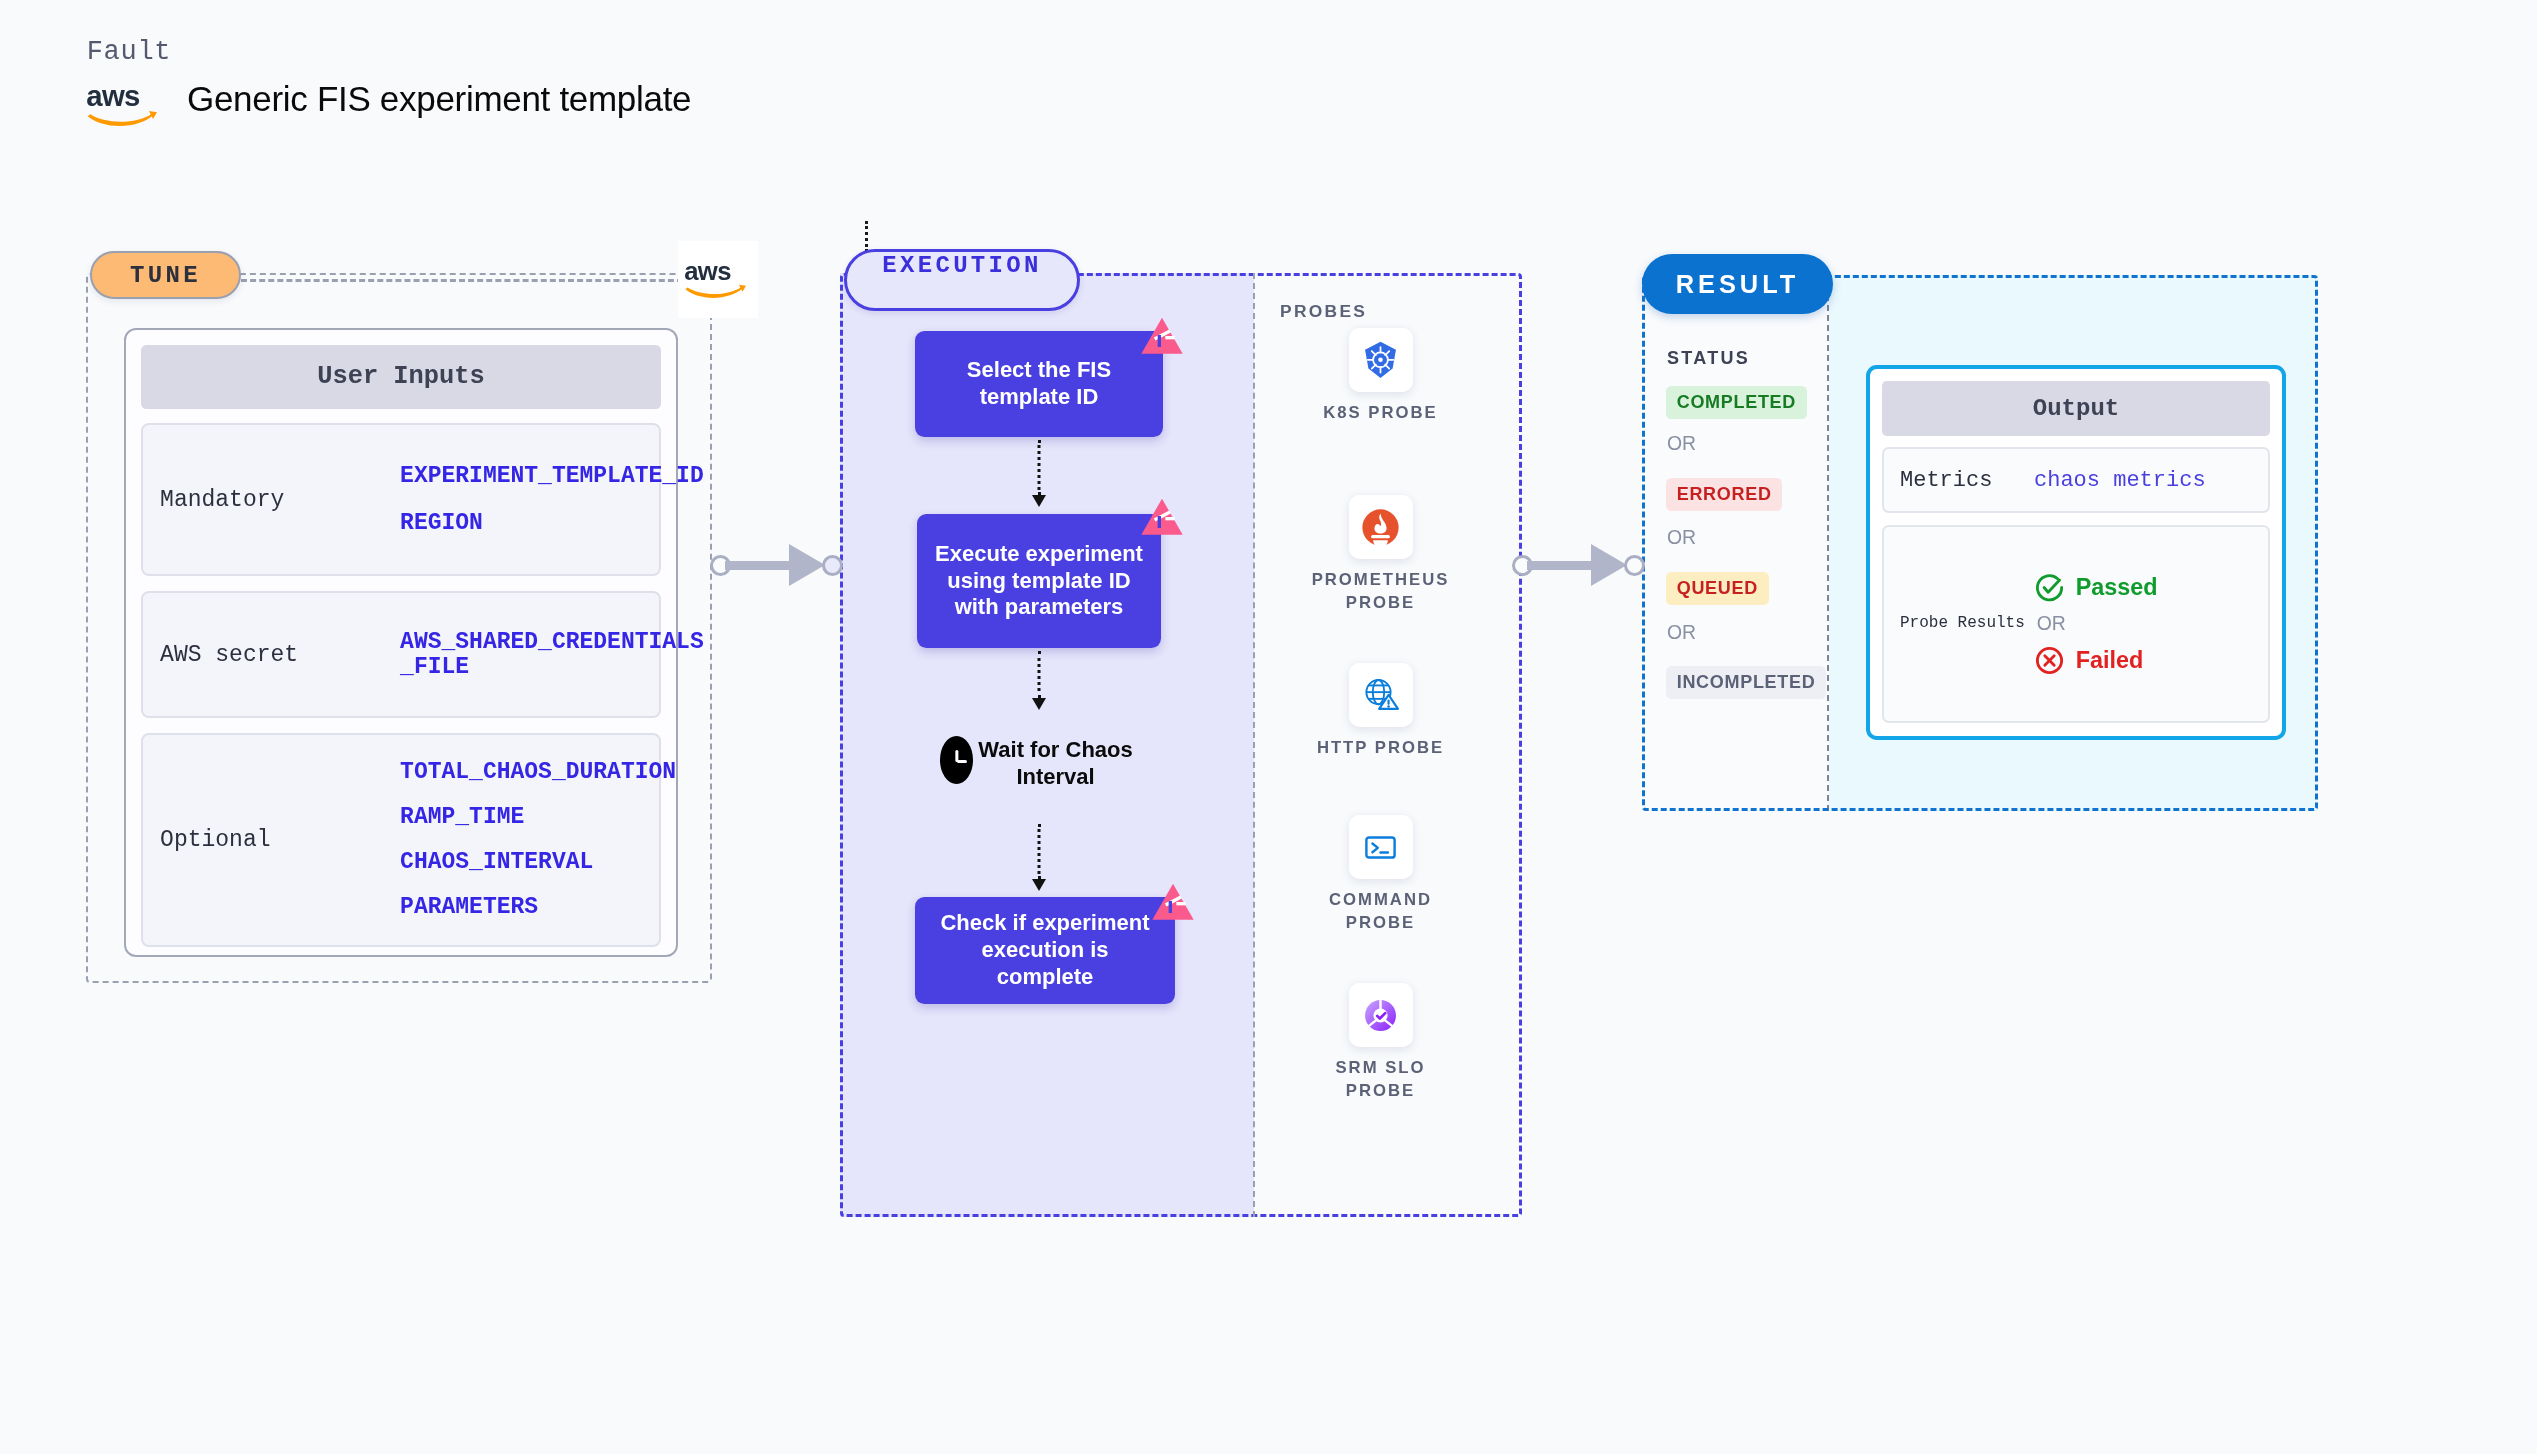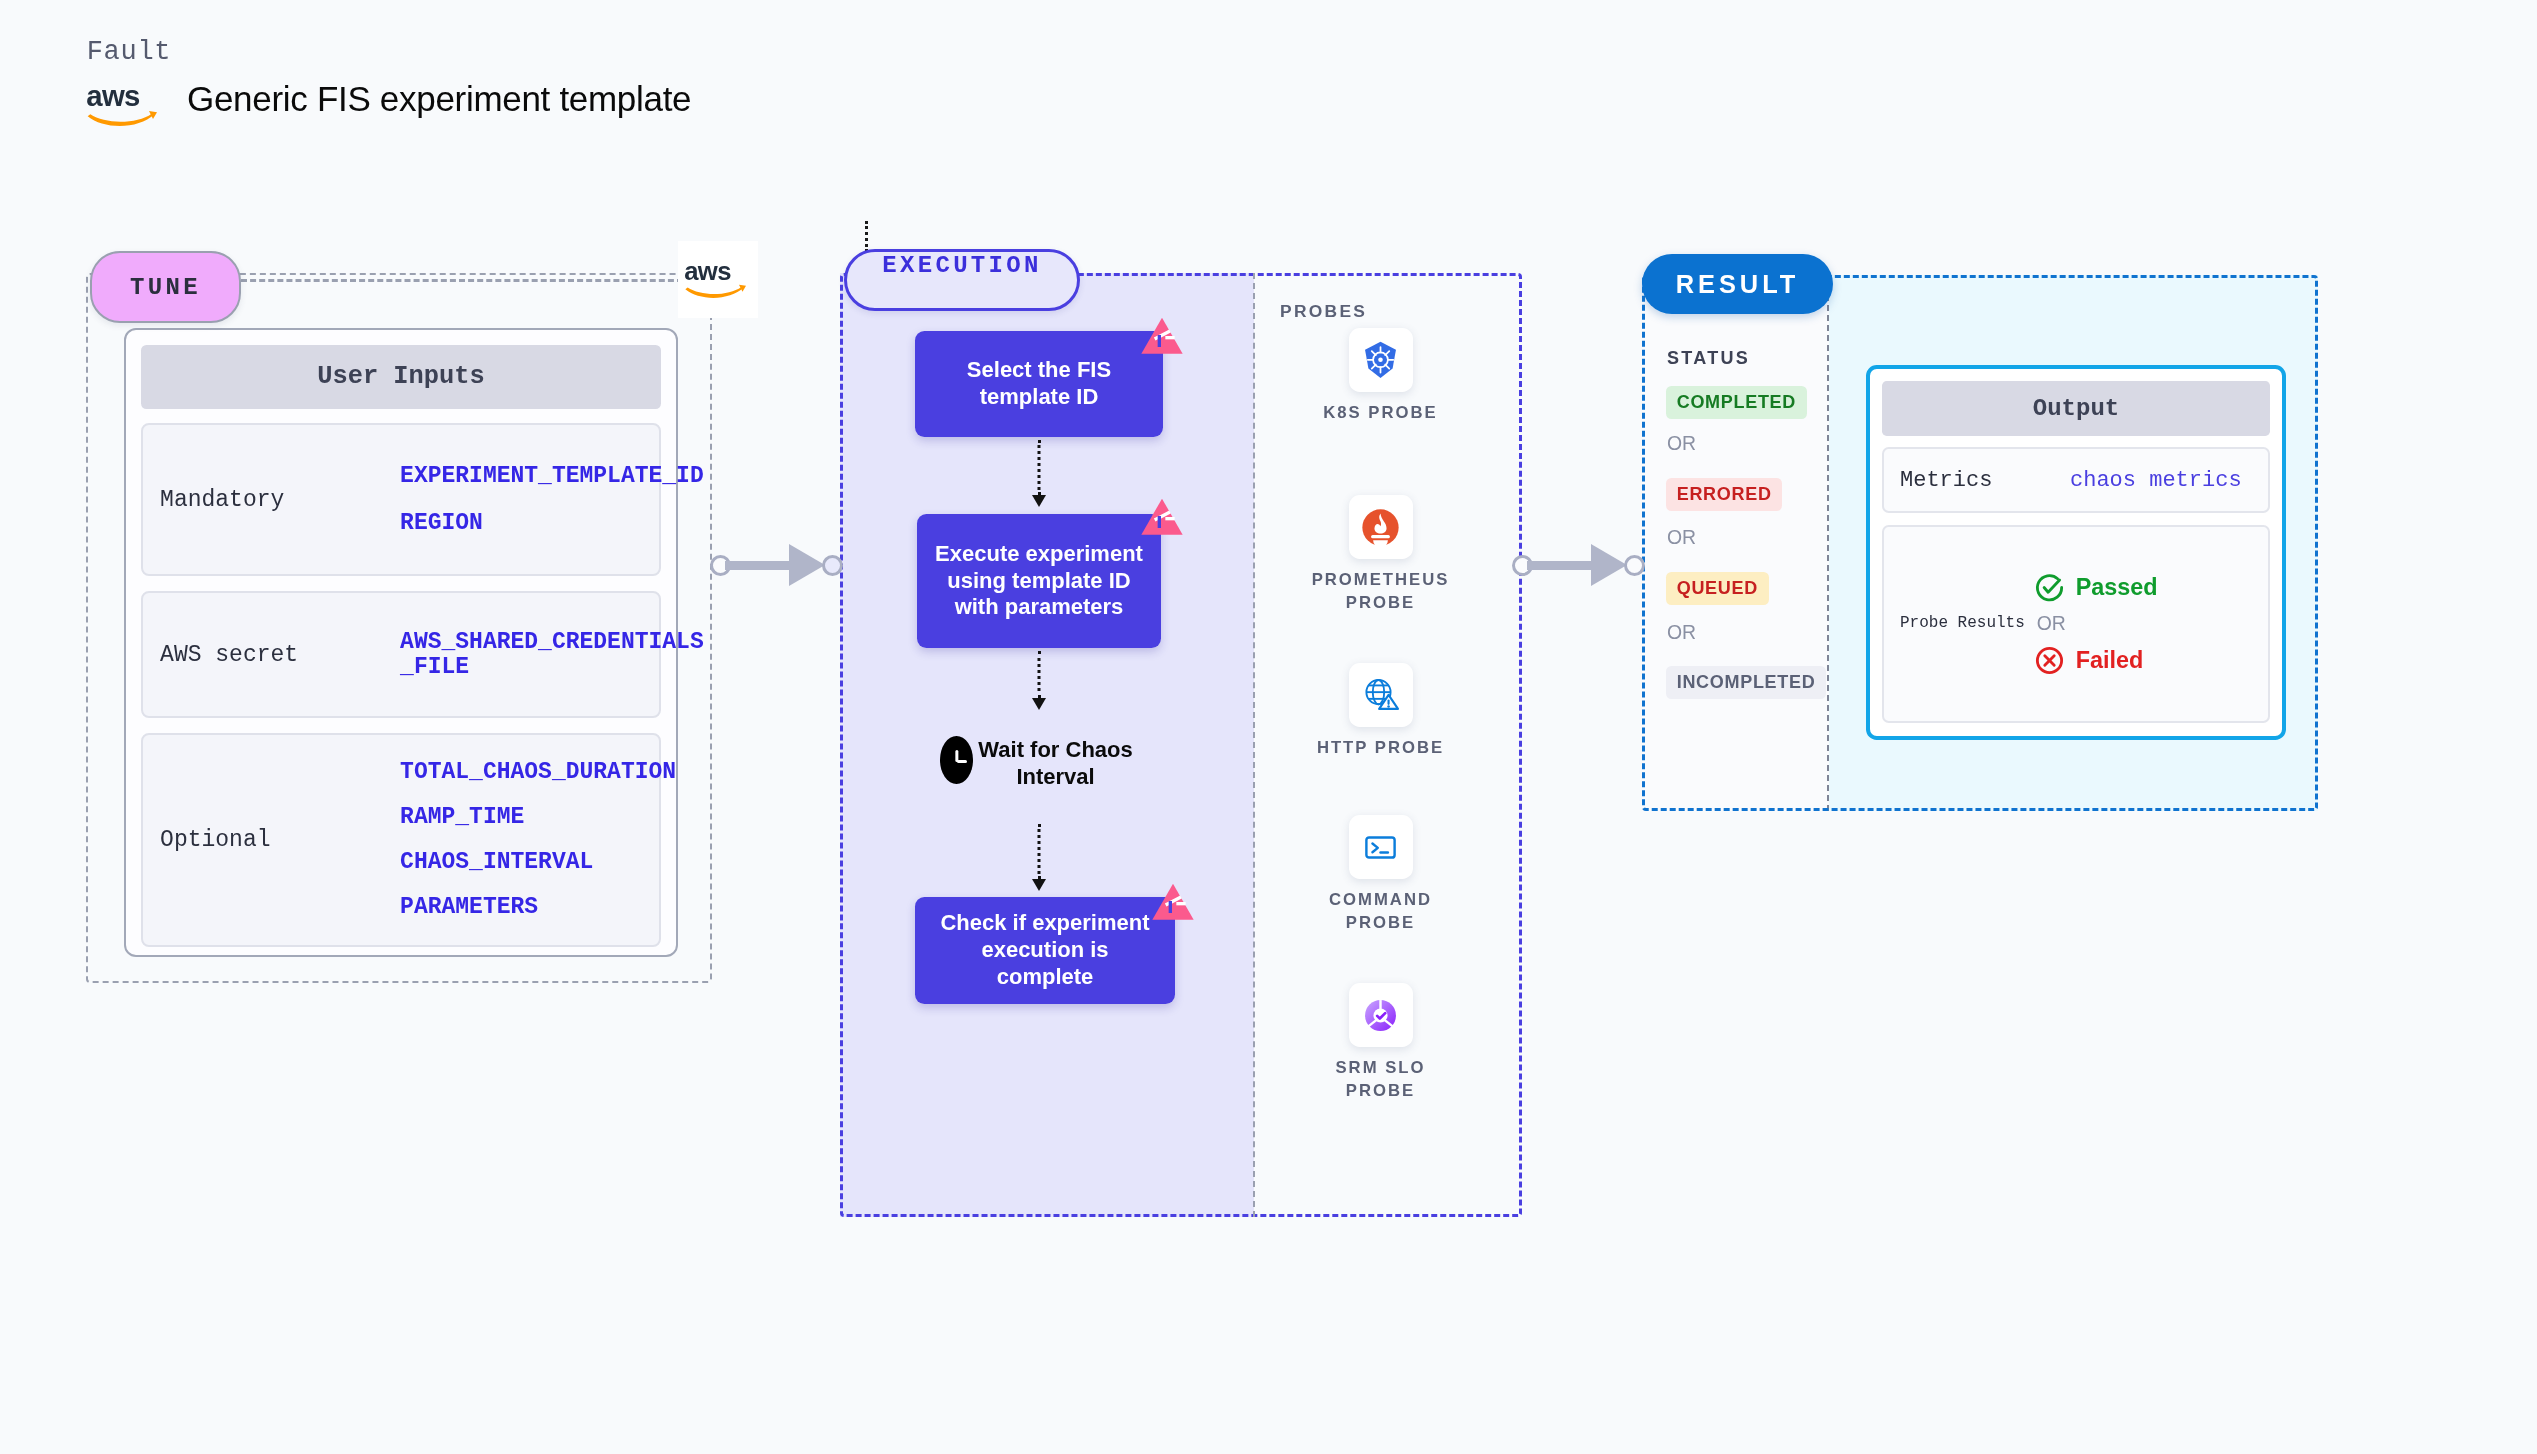--- a/index.html
+++ b/index.html
@@ -31,22 +31,22 @@
   
   #tune-section {
     position: absolute; left: 86px; top: 273px;
     width: 626px; height: 710px;
     border: 2.7px dashed #9aa0b0;
     border-radius: 4px;
     background: transparent;
   }
   #tune-badge {
     position: absolute; left: 90px; top: 251px;
-    width: 151px; height: 72px;
-    background: #f0abfc;
+    width: 151px; height: 48px;
+    background: #fdba74;
     border: 2.7px solid #9aa0b0;
     border-radius: 30px;
     display: flex; align-items: center; justify-content: center;
     box-shadow: 0 2.7px 6.7px rgba(60,70,100,0.10);
     z-index: 5;
   }
   #tune-badge span {
     font-family: "Liberation Mono", monospace;
     font-size: 24px; font-weight: bold; color: #2b2f3e; letter-spacing: 3.3px;
   }
@@ -329,21 +329,21 @@
   #metrics-row {
     margin-top: 11.4px; height: 66px;
     border: 2px solid #e3e5ec; border-radius: 6.7px; background: #fafbfd;
     display: flex; align-items: center; padding: 0 16px;
   }
   #metrics-label {
     width: 134px; flex: none;
     font-family: "Liberation Mono", monospace; font-size: 22px; color: #2b2f3e;
   }
   #metrics-value {
-    font-family: "Liberation Mono", monospace; font-size: 22px; color: #4a3fe0; margin-left: 36px;
+    font-family: "Liberation Mono", monospace; font-size: 22px; color: #4a3fe0;
   }
   #probe-results-row {
     margin-top: 11.4px; height: 198px;
     border: 2px solid #e3e5ec; border-radius: 6.7px; background: #fafbfd;
     display: flex; align-items: center; padding: 0 16px;
   }
   #probe-results-label {
     width: 134px; flex: none;
     font-family: "Liberation Mono", monospace; font-size: 16px; color: #2b2f3e;
     line-height: 1.3;

